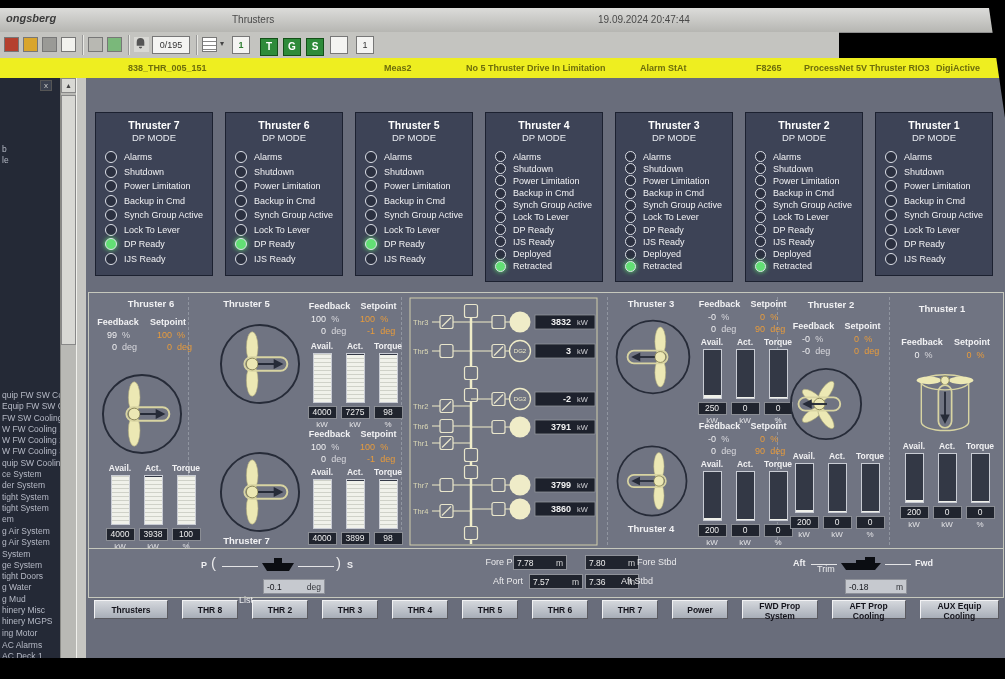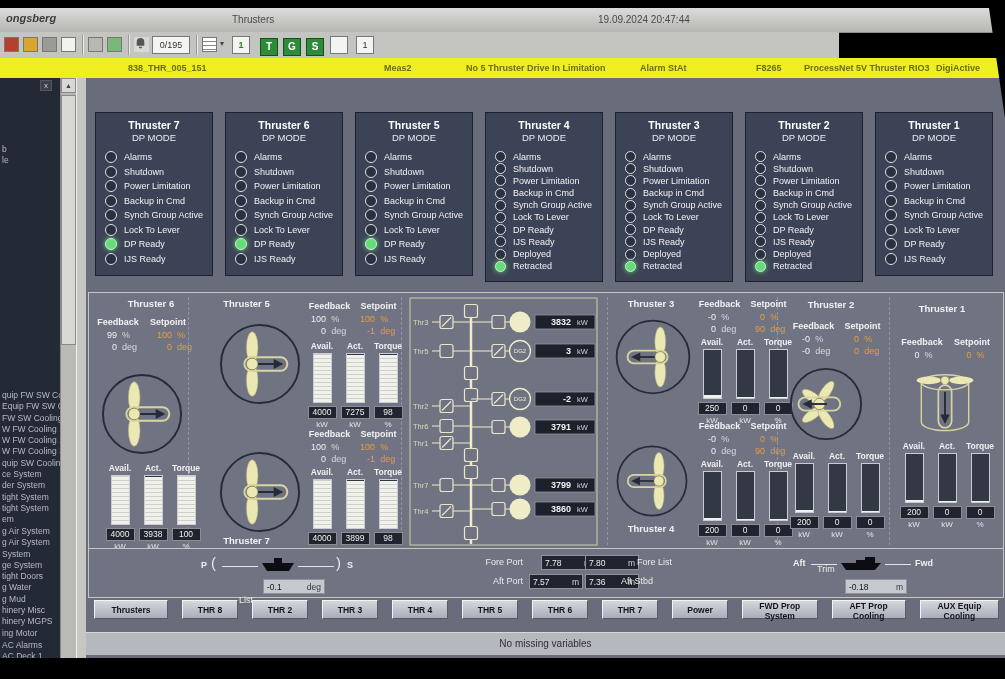--- a/index.html
+++ b/index.html
@@ -971,29 +971,29 @@
     <i class="hline" style="left:209px;top:17px;width:36px"></i>
     <span class="brk" style="left:247px;top:5px">)</span>
     <span class="wlab" style="left:258px;top:11px">S</span>
     <span class="slab" style="left:150px;top:46px">List</span>
     <span class="lbox" style="left:174px;top:30px">
         <b>-0.1</b>
         <u>deg</u>
       </span>
 
     <span class="slab" style="left:390px;top:8px;width:44px;text-align:right">Fore Port</span>
-    <span class="dbox" style="left:452px;top:6px">
+    <span class="dbox" style="left:424px;top:6px">
         <b>7.78</b>
         <u>m</u>
       </span>
     <span class="dbox" style="left:496px;top:6px">
         <b>7.80</b>
         <u>m</u>
       </span>
-    <span class="slab" style="left:548px;top:8px">Fore List</span>
+    <span class="slab" style="left:548px;top:8px">Fore Stbd</span>
     <span class="slab" style="left:390px;top:27px;width:44px;text-align:right">Aft Port</span>
     <span class="dbox" style="left:440px;top:25px">
         <b>7.57</b>
         <u>m</u>
       </span>
     <span class="dbox" style="left:496px;top:25px">
         <b>7.36</b>
         <u>m</u>
       </span>
     <span class="slab" style="left:532px;top:27px">Aft Stbd</span>
@@ -1023,16 +1023,15 @@
       <button class="nav-b">THR 3</button>
       <button class="nav-b">THR 4</button>
       <button class="nav-b">THR 5</button>
       <button class="nav-b">THR 6</button>
       <button class="nav-b">THR 7</button>
       <button class="nav-b">Power</button>
       <button class="nav-b wide">FWD Prop System</button>
       <button class="nav-b wide">AFT Prop Cooling</button>
       <button class="nav-b wide">AUX Equip Cooling</button>
     </div>
-  <div id="statusbar">No missing variables</div>
 </div>
 
 <div id="wedge"></div>
 
 </body></html>

